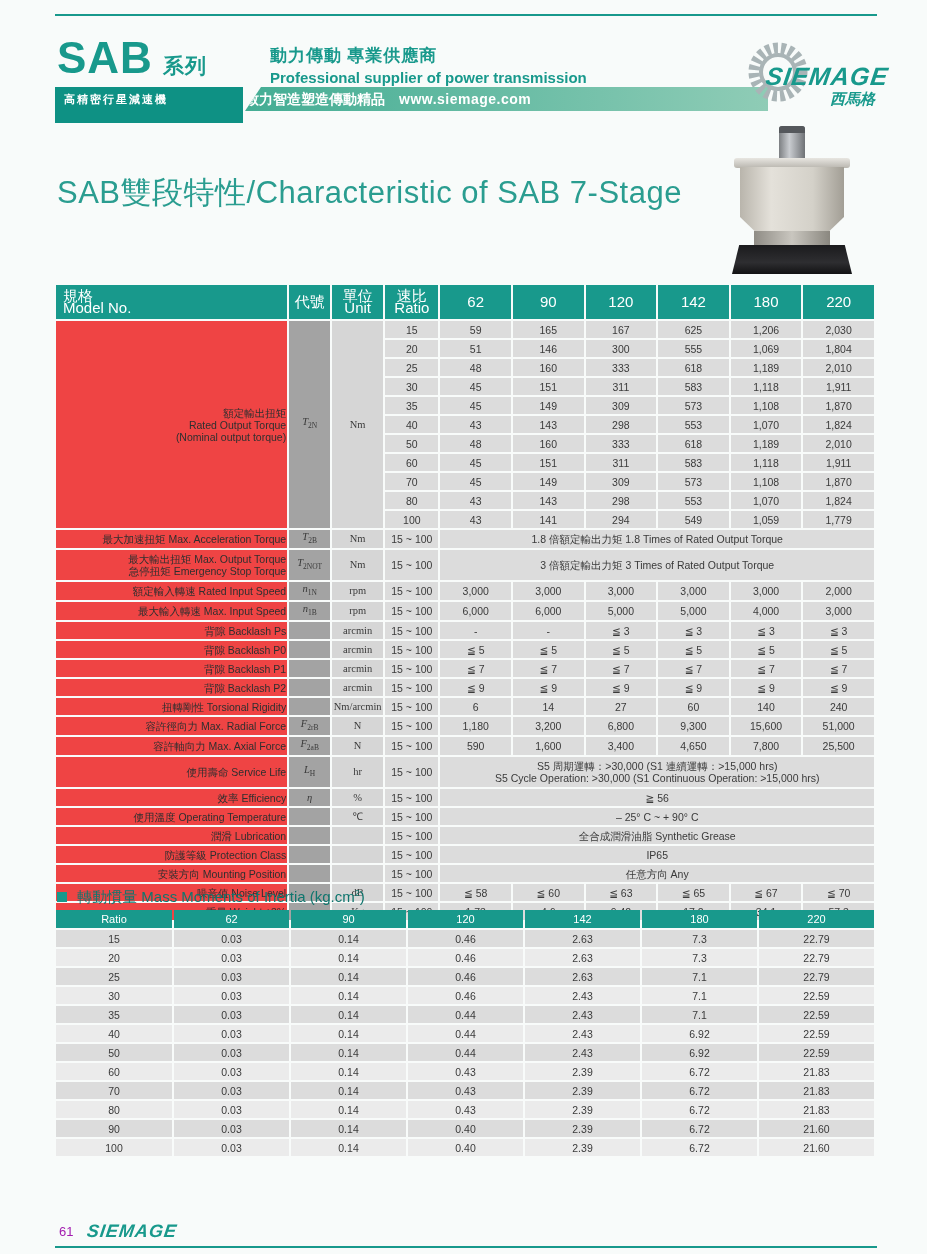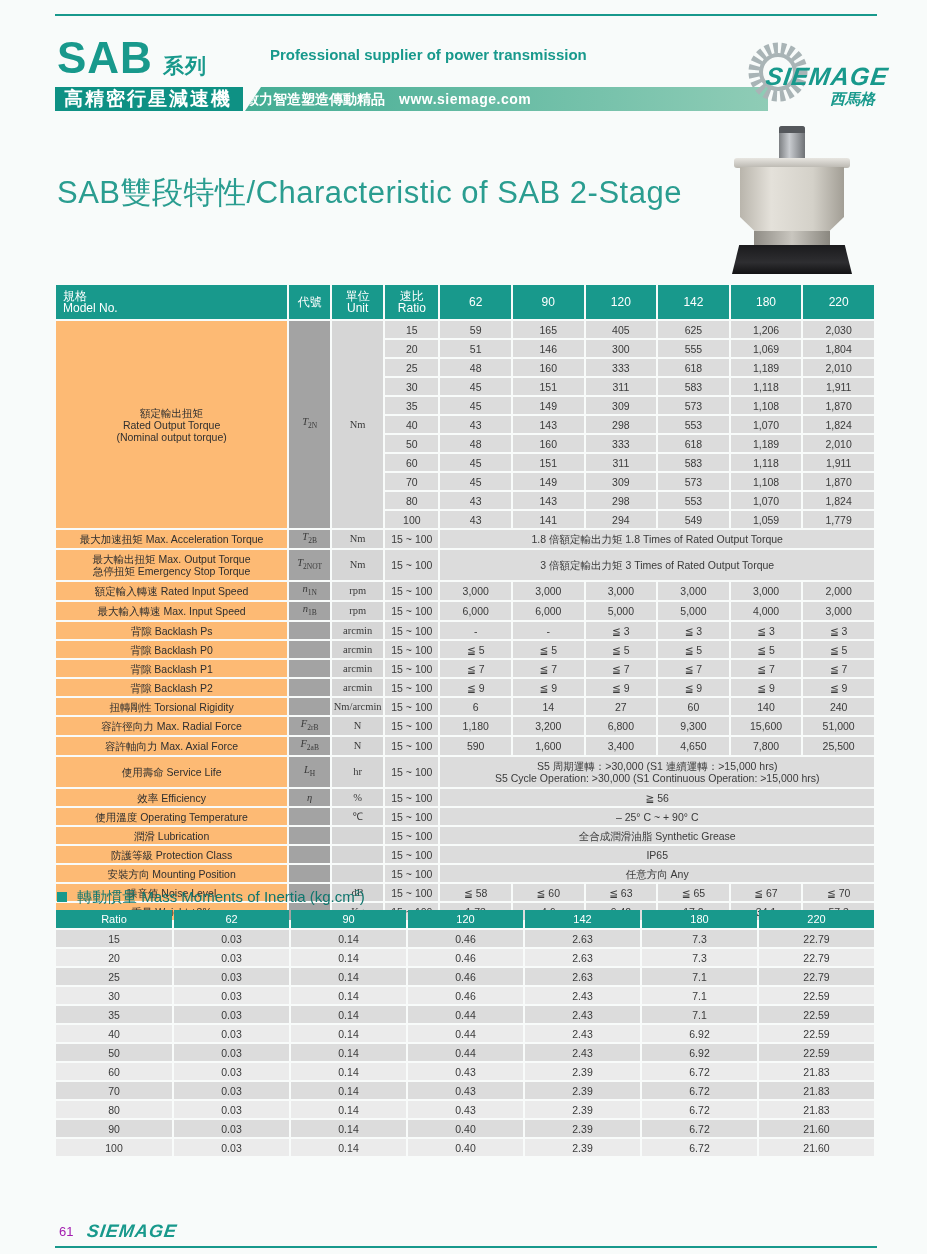--- a/index.html
+++ b/index.html
@@ -10,22 +10,22 @@
     color:#3a3a3a;overflow:hidden;
   }
   .abs{position:absolute;}
   
   .top-rule{left:55px;right:50px;top:14px;height:2px;background:#18998c;}
   .brand{left:57px;top:36px;color:#18998c;font-weight:bold;font-size:44px;line-height:44px;letter-spacing:1px;}
   .brand-series{font-size:21px;font-weight:bold;margin-left:10px;}
   .tagline{left:270px;top:44px;color:#18998c;}
   .tagline .zh{font-size:17px;font-weight:bold;font-family:"Liberation Serif",serif;letter-spacing:1px;}
   .tagline .en{font-size:15px;font-weight:bold;margin-top:2px;}
-  .banner-left{left:55px;top:87px;width:188px;height:24px;background:#0e9184;color:#fff;
-    font-size:19px;font-weight:bold;line-height:24px;padding-left:9px;box-sizing:border-box;letter-spacing:2px;}
+  .banner-left{left:55px;top:87px;width:188px;height:36px;background:#0e9184;color:#fff;
+    font-size:11px;font-weight:bold;line-height:24px;padding-left:9px;box-sizing:border-box;letter-spacing:2px;}
   .banner-right{left:245px;top:87px;width:523px;height:24px;
     background:linear-gradient(90deg,#44ad94,#8fccb6);
     clip-path:polygon(16px 0,100% 0,100% 100%,0 100%);
     color:#fff;font-size:14px;font-weight:bold;line-height:24px;padding-right:14px;box-sizing:border-box;}
   .banner-right .site{margin-left:14px;letter-spacing:.5px;}
   .logo-box{left:738px;top:38px;width:160px;height:78px;}
   .gear{position:absolute;left:8px;top:2px;}
   .logo-word{position:absolute;left:28px;top:24px;color:#18998c;font-size:25px;font-weight:bold;font-style:italic;letter-spacing:1px;transform:skewX(-8deg);}
   .logo-zh{position:absolute;left:92px;top:52px;color:#18998c;font-size:15px;font-weight:bold;font-style:italic;}
   
@@ -37,24 +37,24 @@
   .flange{position:absolute;left:32px;top:32px;width:116px;height:10px;background:linear-gradient(#e8e6e1,#b9b6af);border-radius:3px;}
   .gbody{position:absolute;left:38px;top:41px;width:104px;height:64px;background:linear-gradient(90deg,#b9b5ac,#e4e1da 30%,#d4d1c9 70%,#a29e95);
     clip-path:polygon(0 0,100% 0,100% 78%,86% 100%,14% 100%,0 78%);}
   .gneck{position:absolute;left:52px;top:105px;width:76px;height:16px;background:linear-gradient(90deg,#8f8c85,#c9c6bf 50%,#8a877f);}
   .gbase{position:absolute;left:30px;top:119px;width:120px;height:29px;background:linear-gradient(#1b1b1d,#2e2e31 60%,#121214);
     clip-path:polygon(6% 0,94% 0,100% 100%,0 100%);}
   
   .spec-wrap{left:54px;top:283px;width:822px;}
   table{border-collapse:separate;border-spacing:2px;table-layout:fixed;width:822px;}
   td,th{overflow:hidden;}
-  .spec th{background:#18998c;color:#fff;font-weight:normal;font-size:12px;line-height:12px;height:32px;text-align:center;white-space:pre-line;}
+  .spec th{background:#18998c;color:#fff;font-weight:normal;font-size:15px;line-height:12px;height:32px;text-align:center;white-space:pre-line;}
   .spec th.model{text-align:left;padding-left:7px;}
   .spec td{font-size:10.5px;line-height:12px;height:15px;text-align:center;vertical-align:middle;background:#dcdcdc;color:#3a3a3a;}
-  .spec td.lbl{background:#fdba74;text-align:center;white-space:pre-line;color:#2f2f2f;}
+  .spec td.lbl{background:#ef4444;text-align:right;white-space:pre-line;color:#2f2f2f;}
   .spec td.sym{background:#a3a3a3;font-family:"Liberation Serif",serif;}
   .spec td.sym i{font-style:italic;}
   .spec td.sym sub{font-size:7.5px;}
   .spec td.unit{background:#d6d6d6;font-family:Liberation Serif, serif;}
   .spec td.ratio{background:#dcdcdc;}
   .spec td.span6{white-space:pre-line;}
   .spec td.tall{height:28px;}
   .c-model{width:226px;} .c-code{width:40px;} .c-unit{width:50px;} .c-ratio{width:52px;} .c-size{width:69px;}
   
   .inertia-title{left:57px;top:888px;font-size:15px;color:#0f766e;}
@@ -72,37 +72,38 @@
   .bottom-rule{left:55px;right:50px;top:1246px;height:2px;background:#18998c;position:absolute;}
 </style>
 </head>
 <body>
 
 <div class="abs top-rule"></div>
 <div class="abs brand">
   <span>SAB</span><span class="brand-series">系列</span>
 </div>
 <div class="abs tagline">
+  <div class="zh">動力傳動 專業供應商</div>
   <div class="en">Professional supplier of power transmission</div>
 </div>
 <div class="abs banner-left">高精密行星減速機</div>
 <div class="abs banner-right">
   <span>致力智造塑造傳動精品</span><span class="site">www.siemage.com</span>
 </div>
 <div class="abs logo-box">
   <svg class="gear" width="64" height="64" viewBox="0 0 64 64">
     <circle cx="32" cy="32" r="24" fill="none" stroke="#a9b4b6" stroke-width="11" stroke-dasharray="4.5 3.2"></circle>
     <circle cx="32" cy="32" r="17" fill="none" stroke="#a9b4b6" stroke-width="4"></circle>
     <circle cx="32" cy="32" r="13" fill="#f8fbfa"></circle>
   </svg>
   <div class="logo-word">SIEMAGE</div>
   <div class="logo-zh">西馬格</div>
 </div>
 
-<div class="abs page-title">SAB雙段特性/Characteristic of SAB 2-Stage</div>
+<div class="abs page-title">SAB雙段特性/Characteristic of SAB 7-Stage</div>
 
 <div class="abs photo">
   <div class="shaft"></div>
   <div class="shaft-cap"></div>
   <div class="flange"></div>
   <div class="gbody"></div>
   <div class="gneck"></div>
   <div class="gbase"></div>
 </div>
 
@@ -140,21 +141,21 @@
     <tbody id="spec-body">
         <tr>
           <td class="lbl" rowspan="11">額定輸出扭矩
 Rated Output Torque
 (Nominal output torque)</td>
           <td class="sym" rowspan="11"><i>T</i><sub>2N</sub></td>
           <td class="unit" rowspan="11">Nm</td>
           <td class="ratio">15</td>
           <td>59</td>
           <td>165</td>
-          <td>405</td>
+          <td>167</td>
           <td>625</td>
           <td>1,206</td>
           <td>2,030</td>
         </tr>
         <tr>
           <td class="ratio">20</td>
           <td>51</td>
           <td>146</td>
           <td>300</td>
           <td>555</td>

